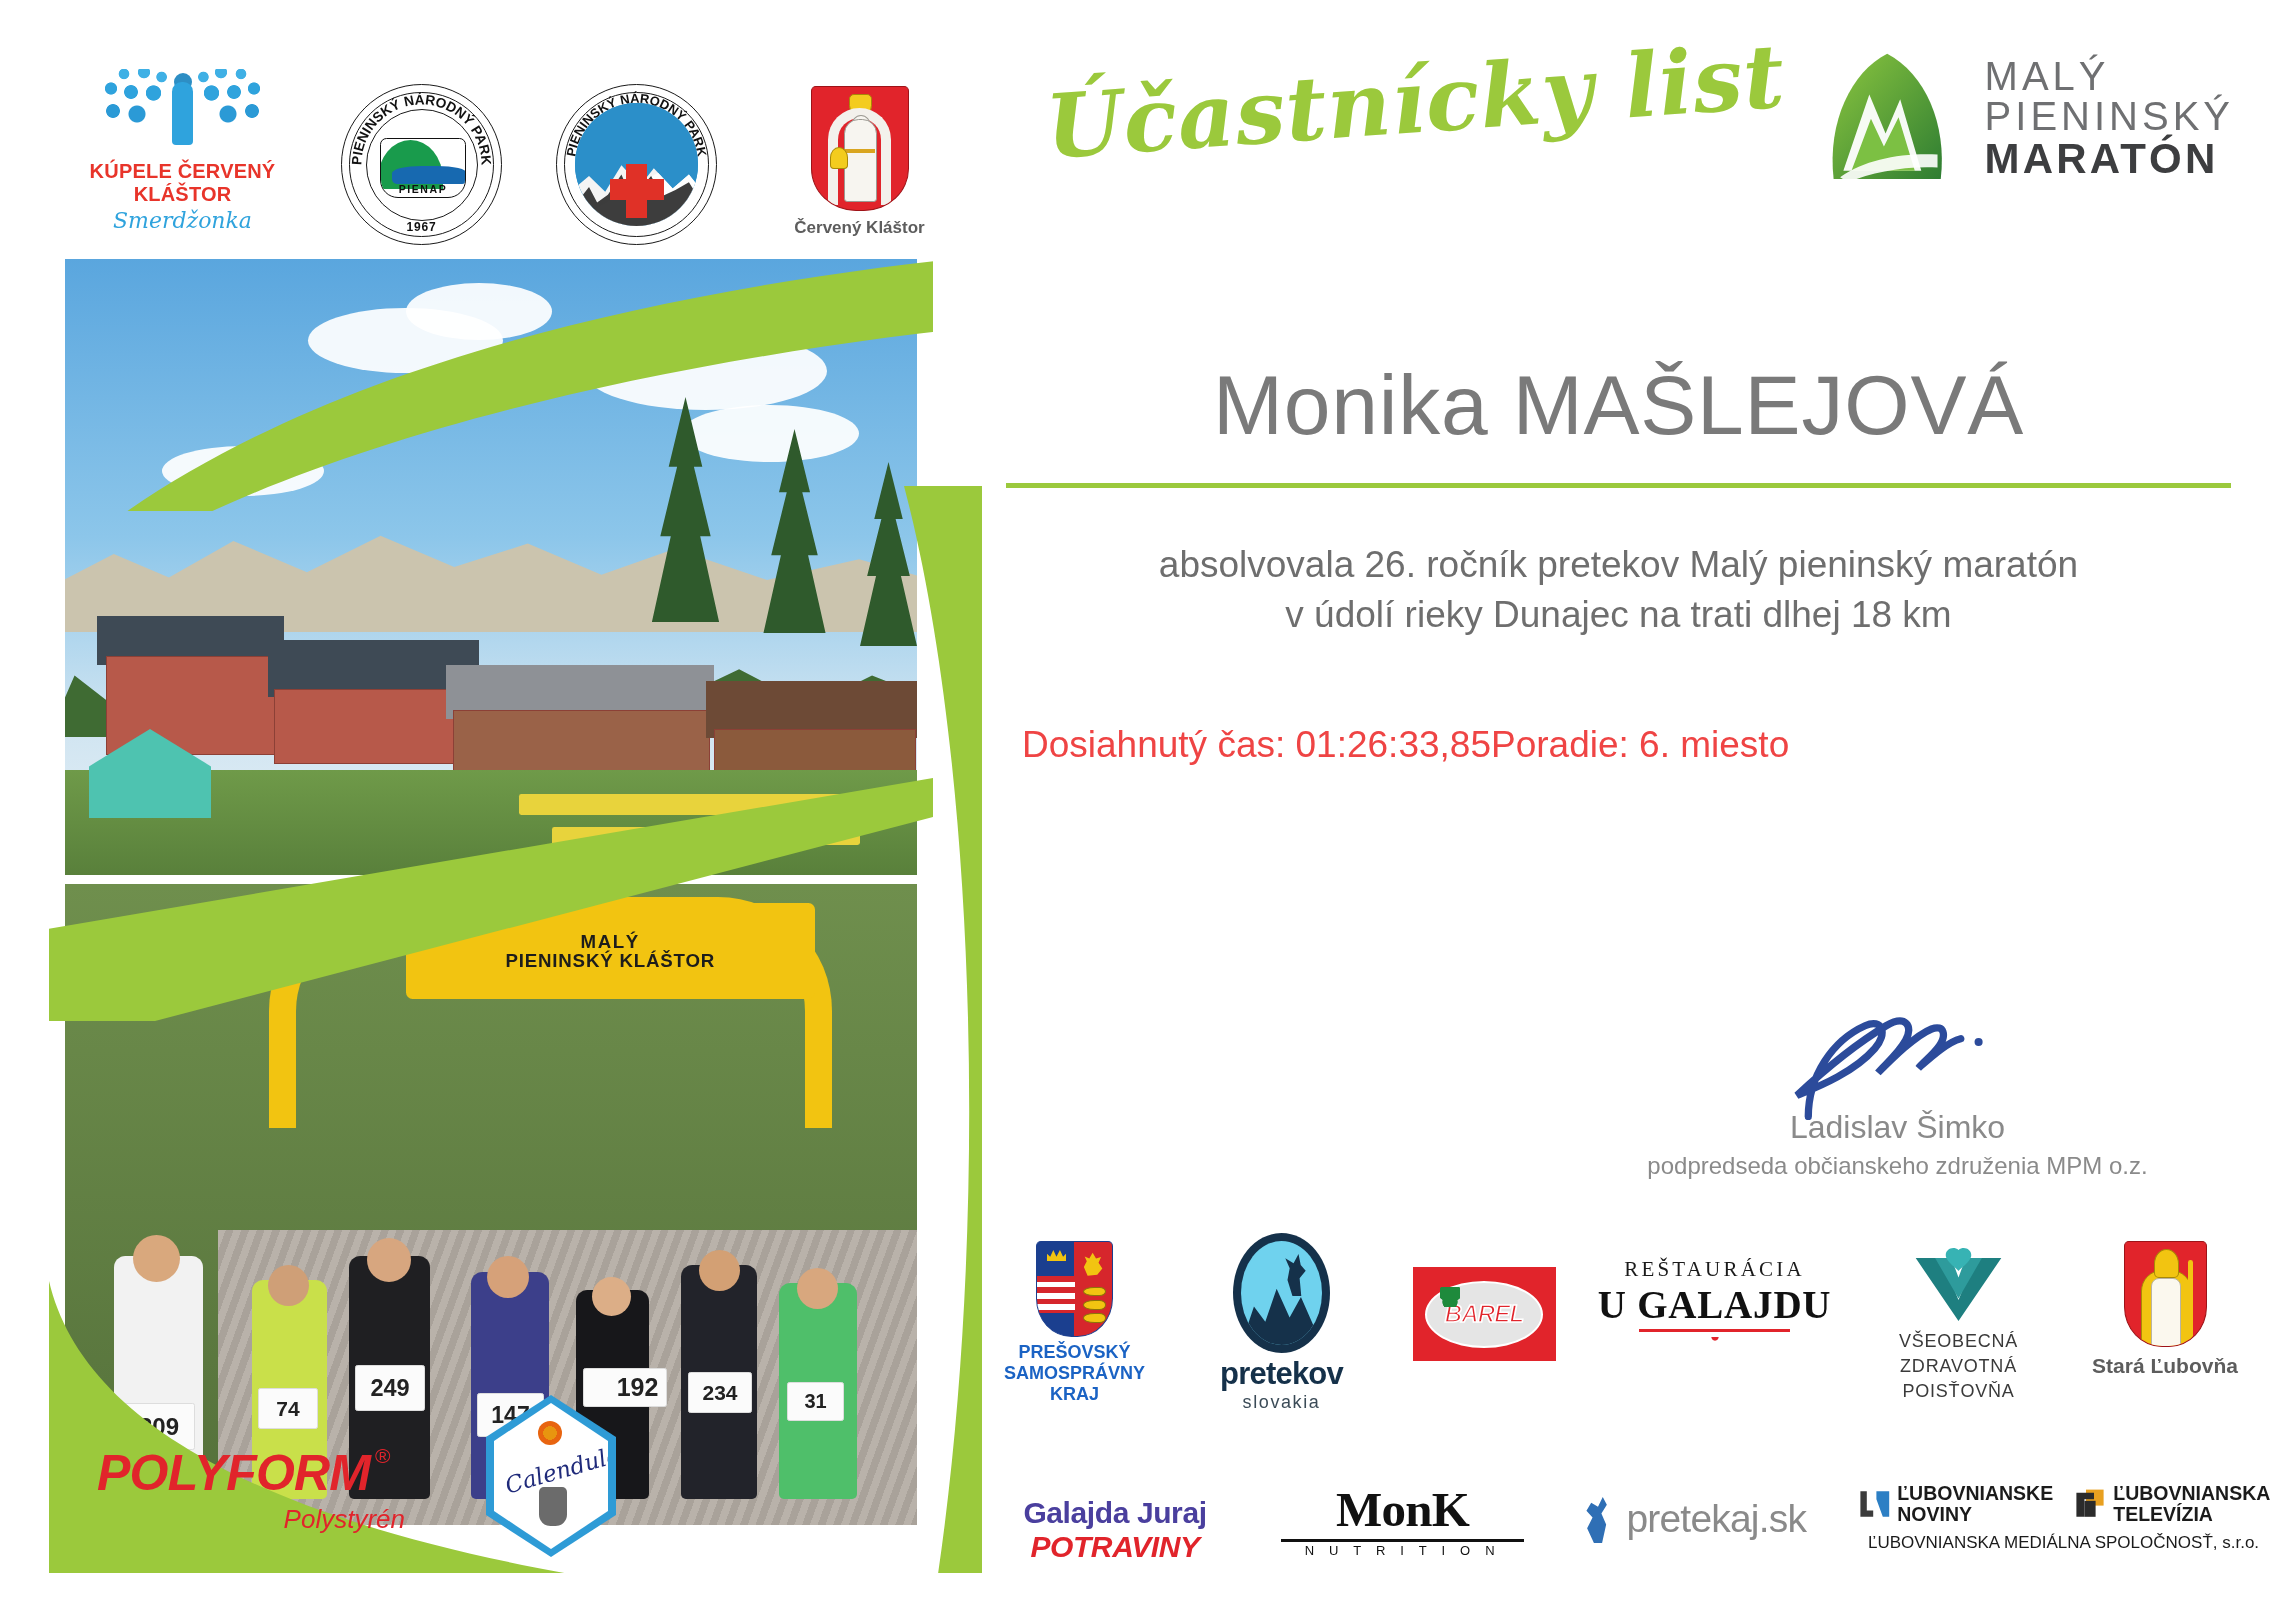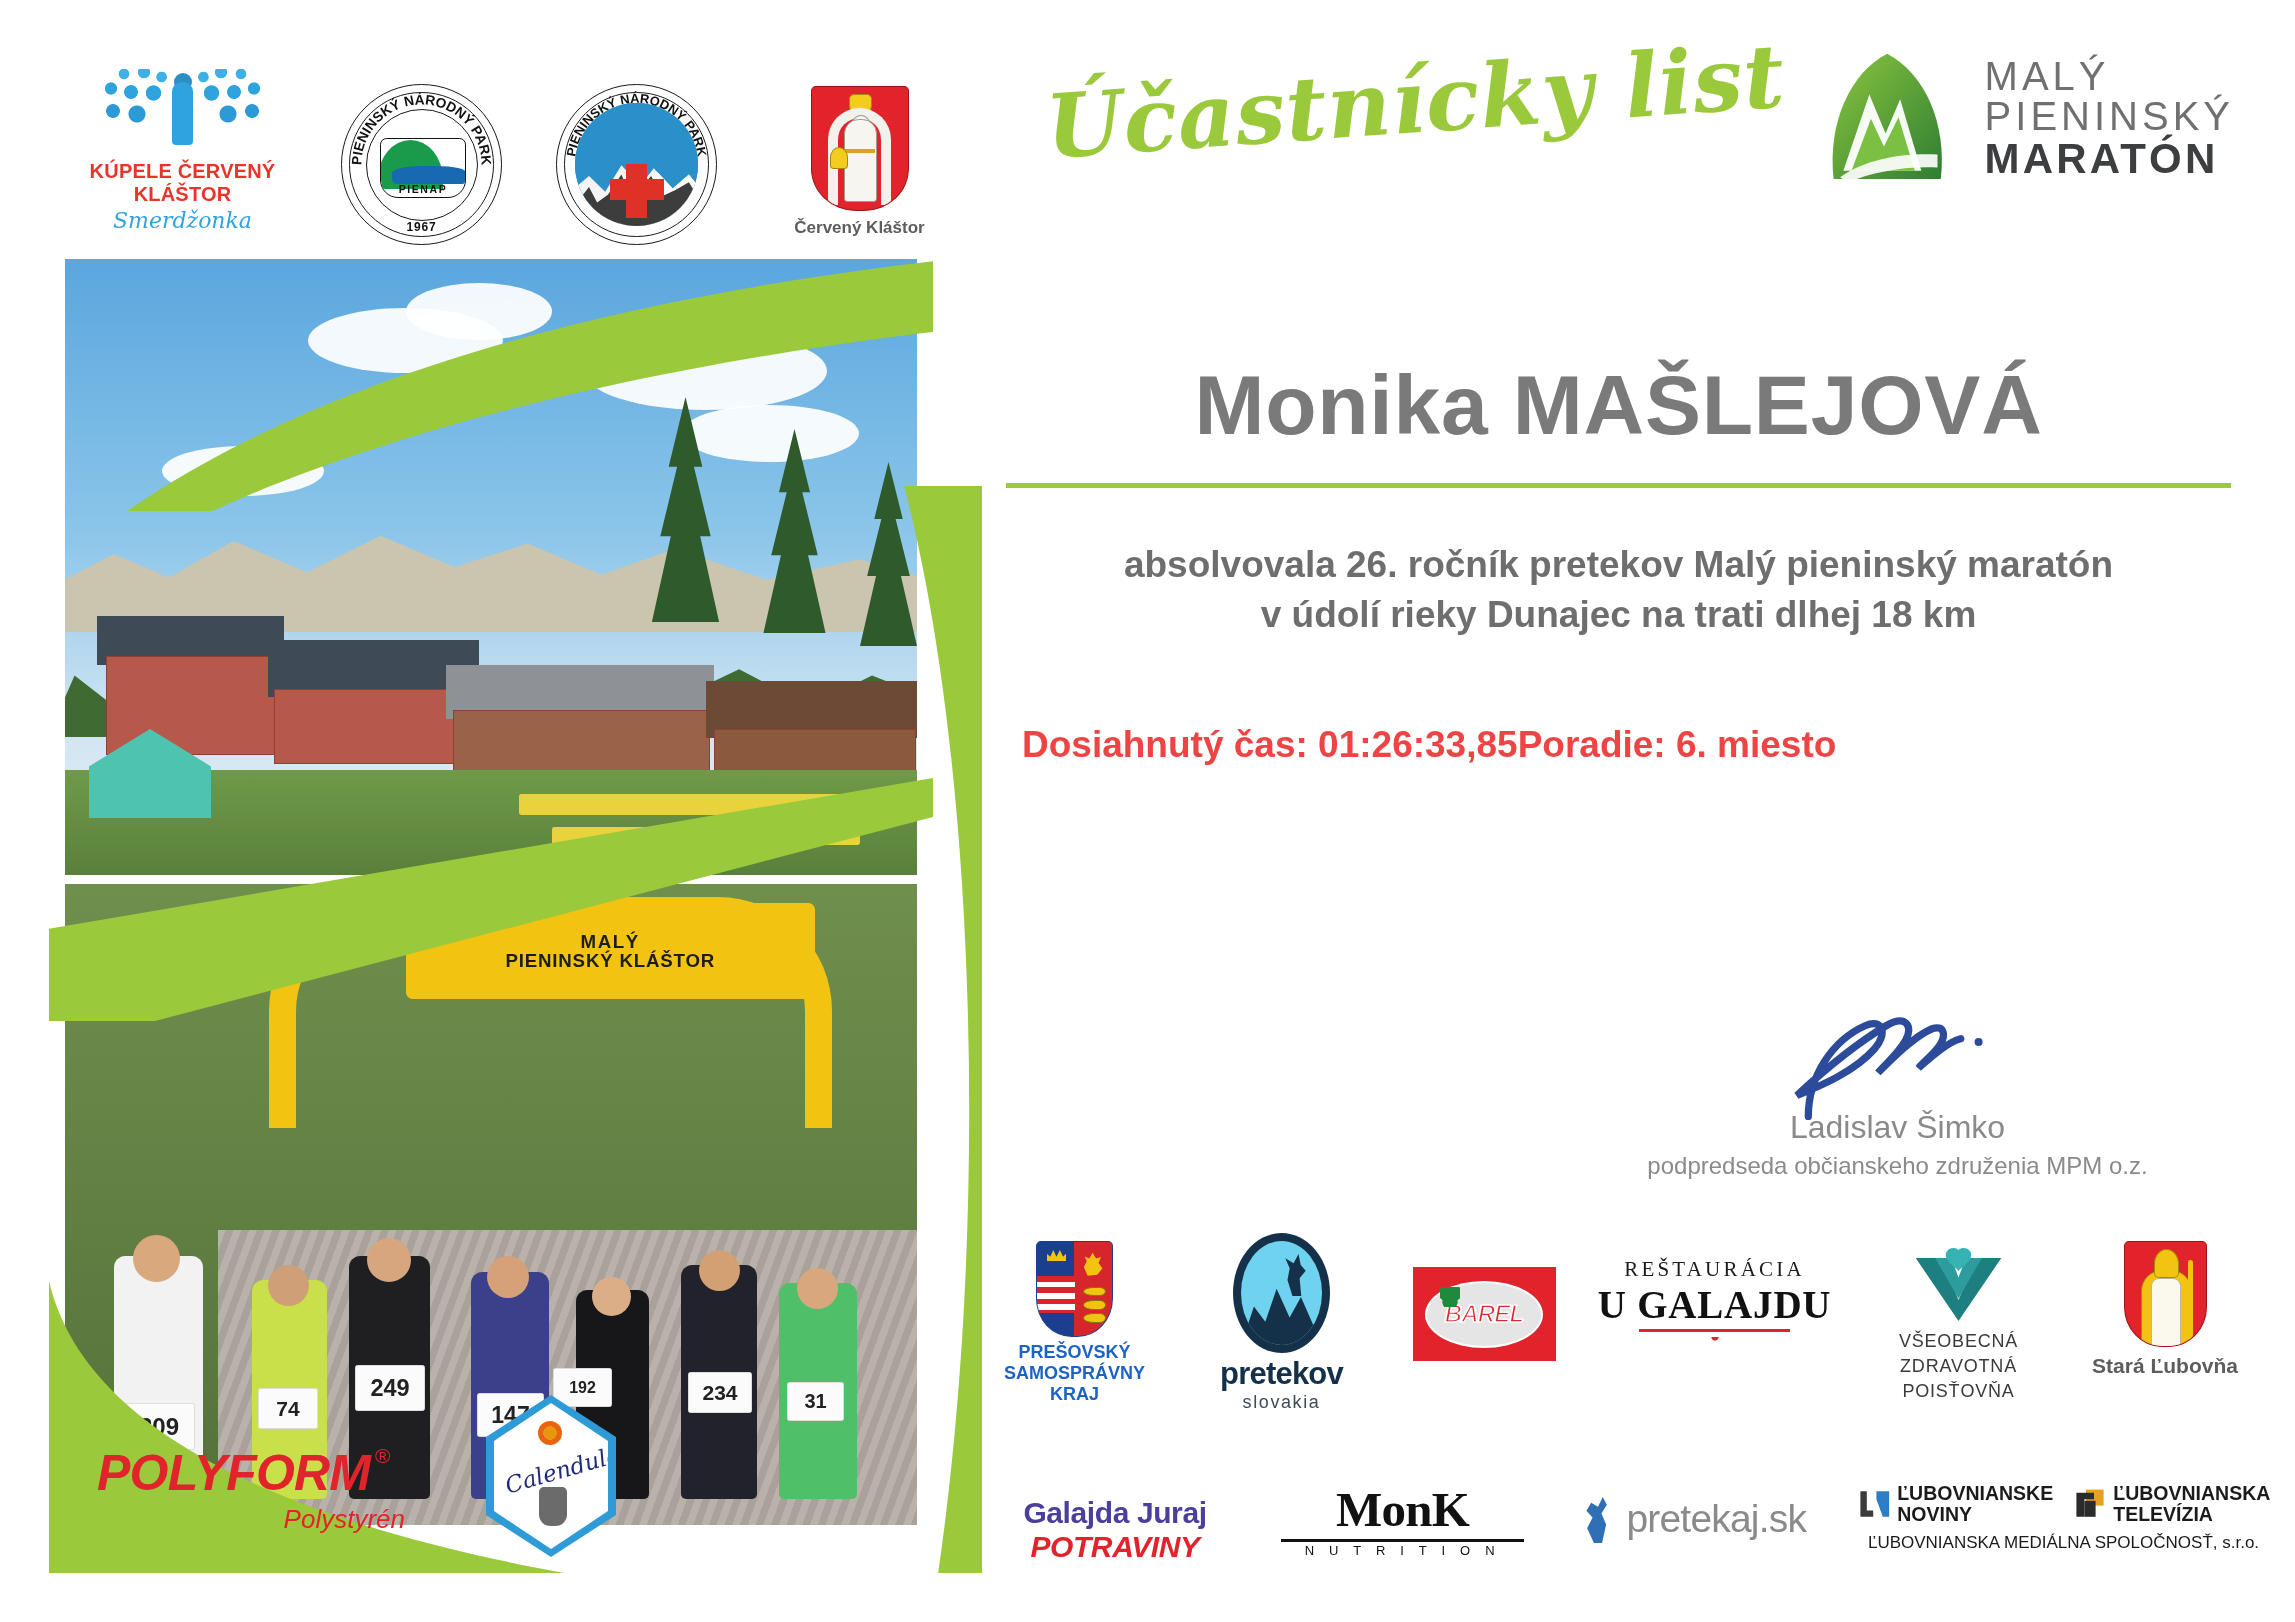--- a/index.html
+++ b/index.html
@@ -144,21 +144,21 @@
       background:#9BC93C;
       clip-path:path("M0,330 C220,130 620,30 1090,0 L1090,70 C640,100 250,200 48,330 Z");}
   #swoosh-mid{left:0;top:535px;width:884px;height:243px;
       clip-path:polygon(0 100%,0 62%,100% 0,100% 16%,12% 100%);}
   #swoosh-bottom{left:0;top:1038px;width:884px;height:292px;
       clip-path:path("M0,0 C40,170 300,318 1090,348 L1090,360 L0,360 Z");}
   #swoosh-right{left:795px;top:243px;width:138px;height:1087px;
       clip-path:path("M60,0 C150,340 150,980 40,1340 L170,1340 L170,0 Z");}
 
   
-  #body-col{position:absolute;left:998px;top:357px;width:1241px;font-weight:bold;}
+  #body-col{position:absolute;left:998px;top:357px;width:1241px;}
   #recipient{font-size:84px;color:#7a7a7a;text-align:center;letter-spacing:0.8px;
       font-family:"Liberation Sans",sans-serif;}
   #rule{height:4.9px;background:#9BC93C;margin:29px 8px 0 8px;}
   #desc{margin-top:52px;text-align:center;color:#6e6e6e;font-size:37px;line-height:1.35;}
   #results{margin-top:84px;display:flex;justify-content:flex-start;padding:0 24px;
       color:#ef4444;font-size:37px;}
 
   
   #sign{position:absolute;left:1565px;top:998px;width:665px;text-align:center;}
   #sign-mark{position:relative;height:122px;}
@@ -405,21 +405,21 @@
     <div class="runner" style="left:284px;width:81px;height:243px;background:#1f1f22;"></div>
     <div class="rhead" style="left:302px;bottom:243px;width:44px;height:44px;background:#d7a67f;"></div>
     <div class="bib" style="left:290px;bottom:114px;width:68px;height:44px;font-size:23.5px;">249</div>
 
     <div class="runner" style="left:406px;width:78px;height:227px;background:#3c3f8a;"></div>
     <div class="rhead" style="left:422px;bottom:227px;width:42px;height:42px;background:#d6a179;"></div>
     <div class="bib" style="left:412px;bottom:88px;width:65px;height:42px;font-size:23px;">147</div>
 
     <div class="runner" style="left:511px;width:73px;height:209px;background:#17171a;"></div>
     <div class="rhead" style="left:527px;bottom:209px;width:39px;height:39px;background:#dcae87;"></div>
-    <div class="bib" style="left:488px;bottom:118px;width:57px;height:37px;font-size:16px;">192</div>
+    <div class="bib" style="left:518px;bottom:118px;width:57px;height:37px;font-size:25px;padding-left:25px;">192</div>
 
     <div class="runner" style="left:616px;width:76px;height:234px;background:#22232a;"></div>
     <div class="rhead" style="left:634px;bottom:234px;width:41px;height:41px;background:#d3a074;"></div>
     <div class="bib" style="left:623px;bottom:112px;width:62px;height:39px;font-size:21px;">234</div>
 
     <div class="runner" style="left:714px;width:78px;height:216px;background:#4fbf6a;"></div>
     <div class="rhead" style="left:732px;bottom:216px;width:41px;height:41px;background:#d8a77e;"></div>
     <div class="bib" style="left:722px;bottom:104px;width:55px;height:37px;font-size:20px;">31</div>
   </div>
 

